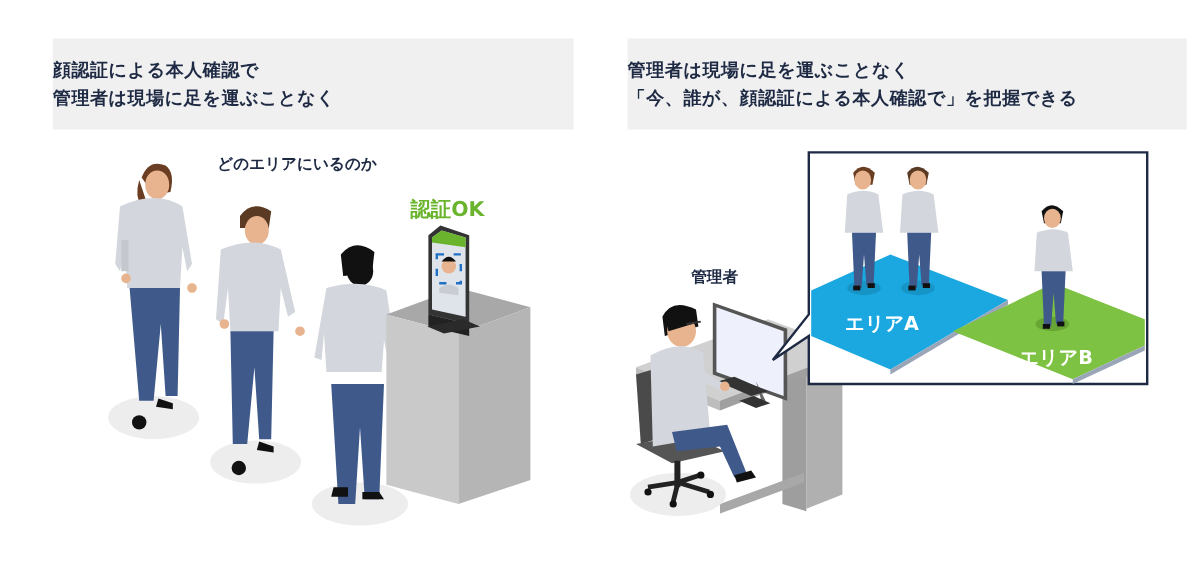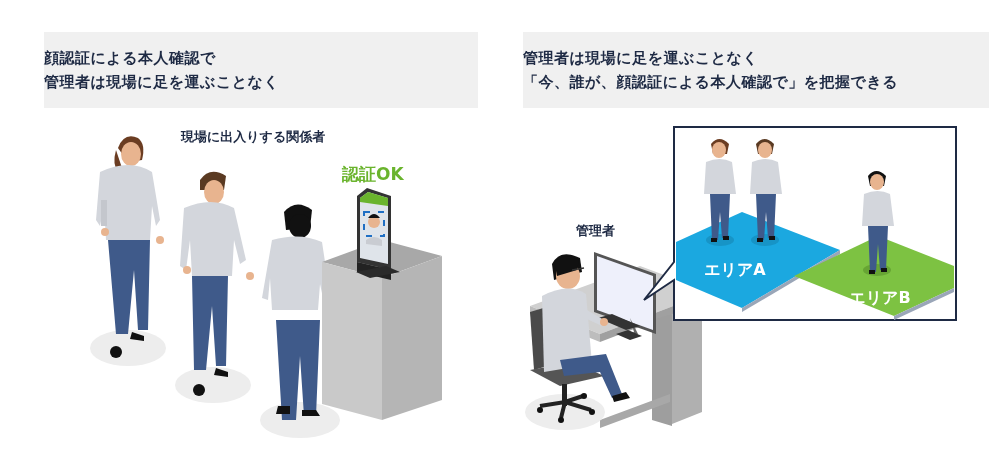--- a/index.html
+++ b/index.html
@@ -168,15 +168,15 @@
     <path d="M864 194 q14 -6 26 0 l4 32 l-32 0 z" fill="#d3d6dc"></path>
     <path d="M868 226 l20 0 l-2 44 l-6 0 l-2 -26 l-2 28 l-6 0 z" fill="#3f5a8a"></path>
     <rect x="869" y="270" width="6" height="4" fill="#111"></rect>
     <rect x="881" y="268" width="6" height="4" fill="#111"></rect>
   </g>
 
   <text x="735" y="275" class="area-label" text-anchor="middle">エリアA</text>
   <text x="880" y="303" class="area-label" text-anchor="middle">エリアB</text>
 </svg>
 
-<div class="label" style="left:181px; top:128px;">現場に出入りする関係者</div>
+<div class="label" style="left:181px; top:128px;">どのエリアにいるのか</div>
 <div class="ok-label" style="left:342px; top:163px;">認証OK</div>
 <div class="label" style="left:576px; top:222px;">管理者</div>
 
 </body></html>

